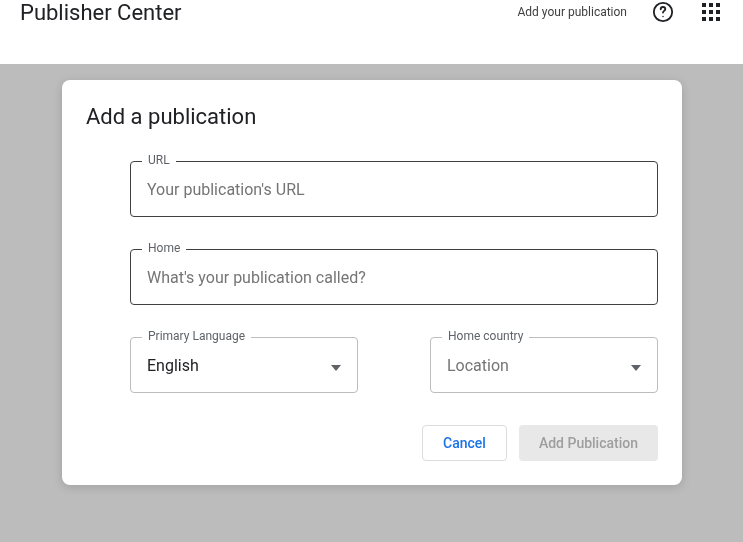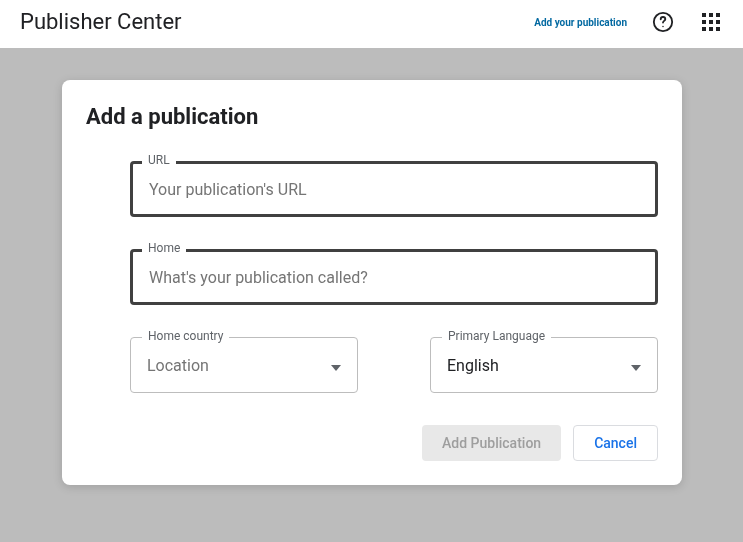--- a/index.html
+++ b/index.html
@@ -10,42 +10,42 @@
     body {
       font-family: 'Google Sans', Roboto, Arial, sans-serif;
       background: #bcbcbc;
       width: 743px;
       height: 542px;
       position: relative;
       overflow: hidden;
     }
     .header {
       background: #fff;
-      height: 48px;
-      display: flex;
-      align-items: flex-end;
-      padding: 14px 20px;
+      height: 64px;
+      display: flex;
+      align-items: flex-start;
+      padding: 0 20px;
       position: relative;
     }
     .header-title {
       font-size: 22px;
       color: #202124;
       font-weight: 400;
     }
     .header-right {
       position: absolute;
       right: 20px;
       display: flex;
       align-items: center;
       gap: 24px;
     }
     .header-link {
-      font-size: 10px;
-      color: #0369a1;
-      font-weight: 700;
+      font-size: 12px;
+      color: #404040;
+      font-weight: 400;
     }
     .help-icon {
       width: 24px;
       height: 24px;
       display: flex;
       align-items: center;
       justify-content: center;
       cursor: pointer;
     }
     .apps-icon {
@@ -62,21 +62,21 @@
       left: 62px;
       width: 620px;
       background: #fff;
       border-radius: 8px;
       padding: 24px;
       box-shadow: 0 2px 10px rgba(0,0,0,0.15);
     }
     .modal-title {
       font-size: 22px;
       color: #202124;
-      font-weight: 700;
+      font-weight: 400;
       margin-bottom: 32px;
     }
     .field {
       position: relative;
       margin-bottom: 32px;
       margin-left: 44px;
     }
     .field-row {
       display: flex;
       gap: 28px;
@@ -91,21 +91,21 @@
       top: -8px;
       left: 12px;
       background: #fff;
       padding: 0 6px;
       font-size: 12px;
       color: #5f6368;
     }
     .field-input {
       width: 100%;
       height: 56px;
-      border: 3px solid #404040;
+      border: 1px solid #404040;
       border-radius: 4px;
       padding: 0 16px;
       font-size: 16px;
       color: #202124;
       font-family: inherit;
       outline: none;
     }
     .field-input::placeholder {
       color: #757575;
     }
@@ -196,41 +196,41 @@
     <input class="field-input" type="text" placeholder="Your publication's URL" style="">
   </div>
 
   <div class="field">
     <div class="field-label">Home</div>
     <input class="field-input" type="text" placeholder="What's your publication called?" style="">
   </div>
 
   <div class="field-row">
     <div class="field">
+      <div class="field-label">Primary Language</div>
+      <div class="field-select has-value">
+        <span>English</span>
+        <span class="dropdown-arrow">
+          <svg width="10" height="6" viewBox="0 0 10 6" fill="#5f6368">
+              <path d="M0 0 L5 6 L10 0 Z"></path>
+            </svg>
+        </span>
+      </div>
+    </div>
+
+    <div class="field">
       <div class="field-label">Home country</div>
       <div class="field-select">
         <span>Location</span>
         <span class="dropdown-arrow">
           <svg width="10" height="6" viewBox="0 0 10 6" fill="#5f6368">
               <path d="M0 0 L5 6 L10 0 Z"></path>
             </svg>
         </span>
       </div>
     </div>
-
-    <div class="field">
-      <div class="field-label">Primary Language</div>
-      <div class="field-select has-value">
-        <span>English</span>
-        <span class="dropdown-arrow">
-          <svg width="10" height="6" viewBox="0 0 10 6" fill="#5f6368">
-              <path d="M0 0 L5 6 L10 0 Z"></path>
-            </svg>
-        </span>
-      </div>
-    </div>
   </div>
 
   <div class="modal-actions">
+    <button class="btn btn-cancel">Cancel</button>
     <button class="btn btn-submit">Add Publication</button>
-    <button class="btn btn-cancel">Cancel</button>
   </div>
 </div>
 
 </body></html>

